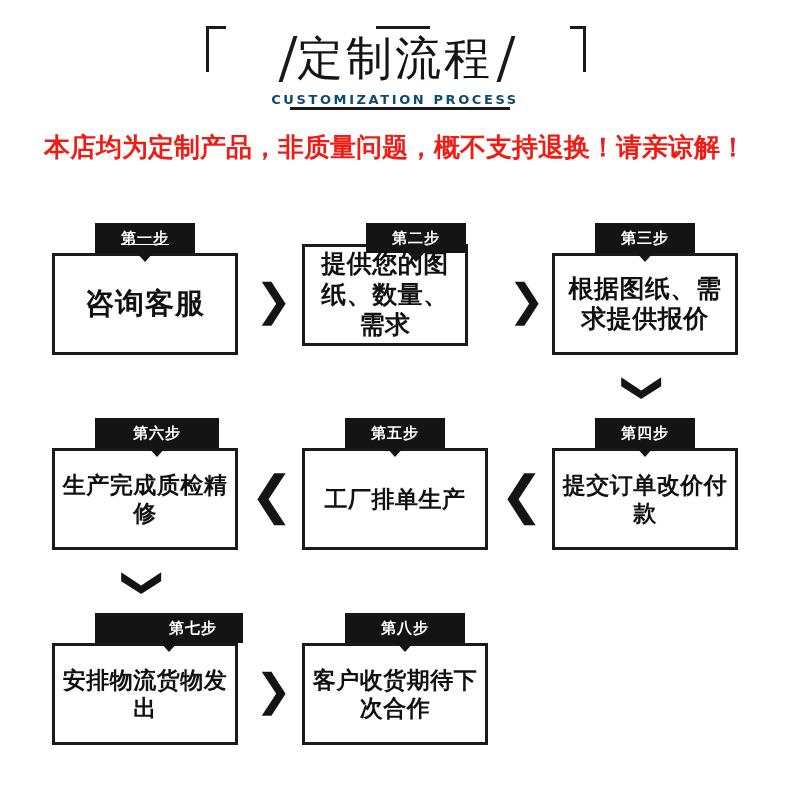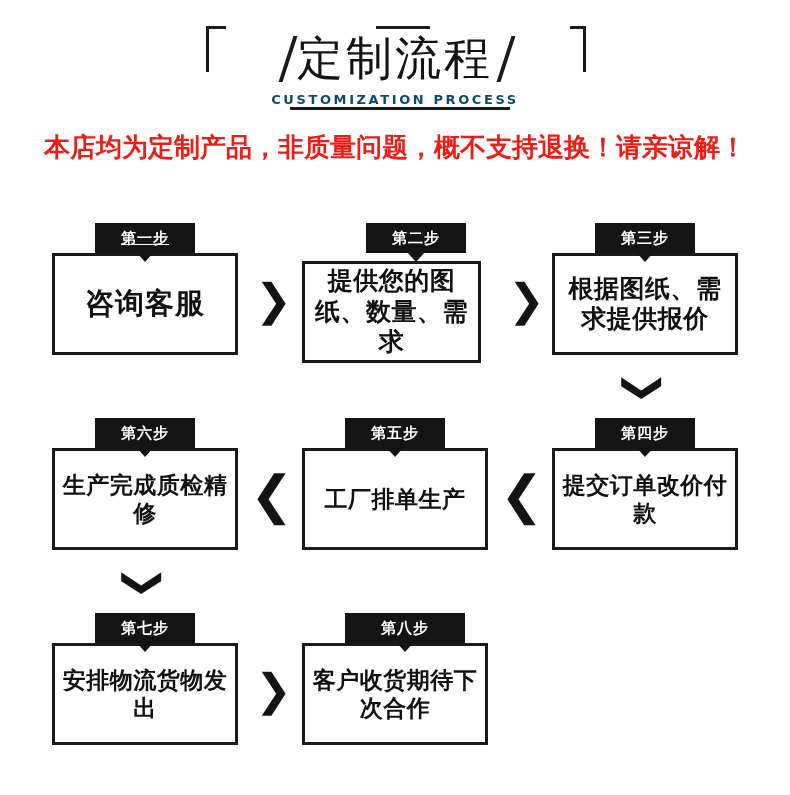--- a/index.html
+++ b/index.html
@@ -230,21 +230,21 @@
 
 <div class="flow">
 
   <div class="card" style="left:52px; top:253px; width:186px; height:102px;">
     <div class="card-body big">咨询客服</div>
   </div>
   <div class="tag" style="left:95px; top:223px; width:100px;text-decoration:underline;">第一步</div>
 
   <div class="arrow chev-right" style="left:255px; top:278px;">❯</div>
 
-  <div class="card" style="left:302px; top:261px; width:179px; height:102px;">
+  <div class="card" style="left:302px; top:244px; width:166px; height:102px;">
     <div class="card-body mid">提供您的图纸、数量、需求</div>
   </div>
   <div class="tag" style="left:345px; top:223px; width:100px;margin-left:21px;">第二步</div>
 
   <div class="arrow chev-right" style="left:508px; top:278px;">❯</div>
 
   <div class="card" style="left:552px; top:253px; width:186px; height:102px;">
     <div class="card-body mid">根据图纸、需求提供报价</div>
   </div>
   <div class="tag" style="left:595px; top:223px; width:100px;">第三步</div>
@@ -261,28 +261,28 @@
   <div class="card" style="left:302px; top:448px; width:186px; height:102px;">
     <div class="card-body sm">工厂排单生产</div>
   </div>
   <div class="tag" style="left:345px; top:418px; width:100px;">第五步</div>
 
   <div class="arrow chev-left" style="left:250px; top:469px;">❮</div>
 
   <div class="card" style="left:52px; top:448px; width:186px; height:102px;">
     <div class="card-body sm">生产完成质检精修</div>
   </div>
-  <div class="tag" style="left:95px; top:418px; width:100px;">第六步</div>
+  <div class="tag" style="left:95px; top:418px; width:124px;">第六步</div>
 
   <div class="arrow chev-down" style="left:128px; top:563px; transform: rotate(90deg);">❯</div>
 
   <div class="card" style="left:52px; top:643px; width:186px; height:102px;">
     <div class="card-body sm">安排物流货物发出</div>
   </div>
-  <div class="tag" style="left:95px; top:613px; width:100px;">第七步</div>
+  <div class="tag" style="left:95px; top:613px; width:100px;padding-left:48px;">第七步</div>
 
   <div class="arrow chev-right" style="left:255px; top:668px;">❯</div>
 
   <div class="card" style="left:302px; top:643px; width:186px; height:102px;">
     <div class="card-body sm">客户收货期待下次合作</div>
   </div>
   <div class="tag" style="left:345px; top:613px; width:120px;">第八步</div>
 
 </div>
 

